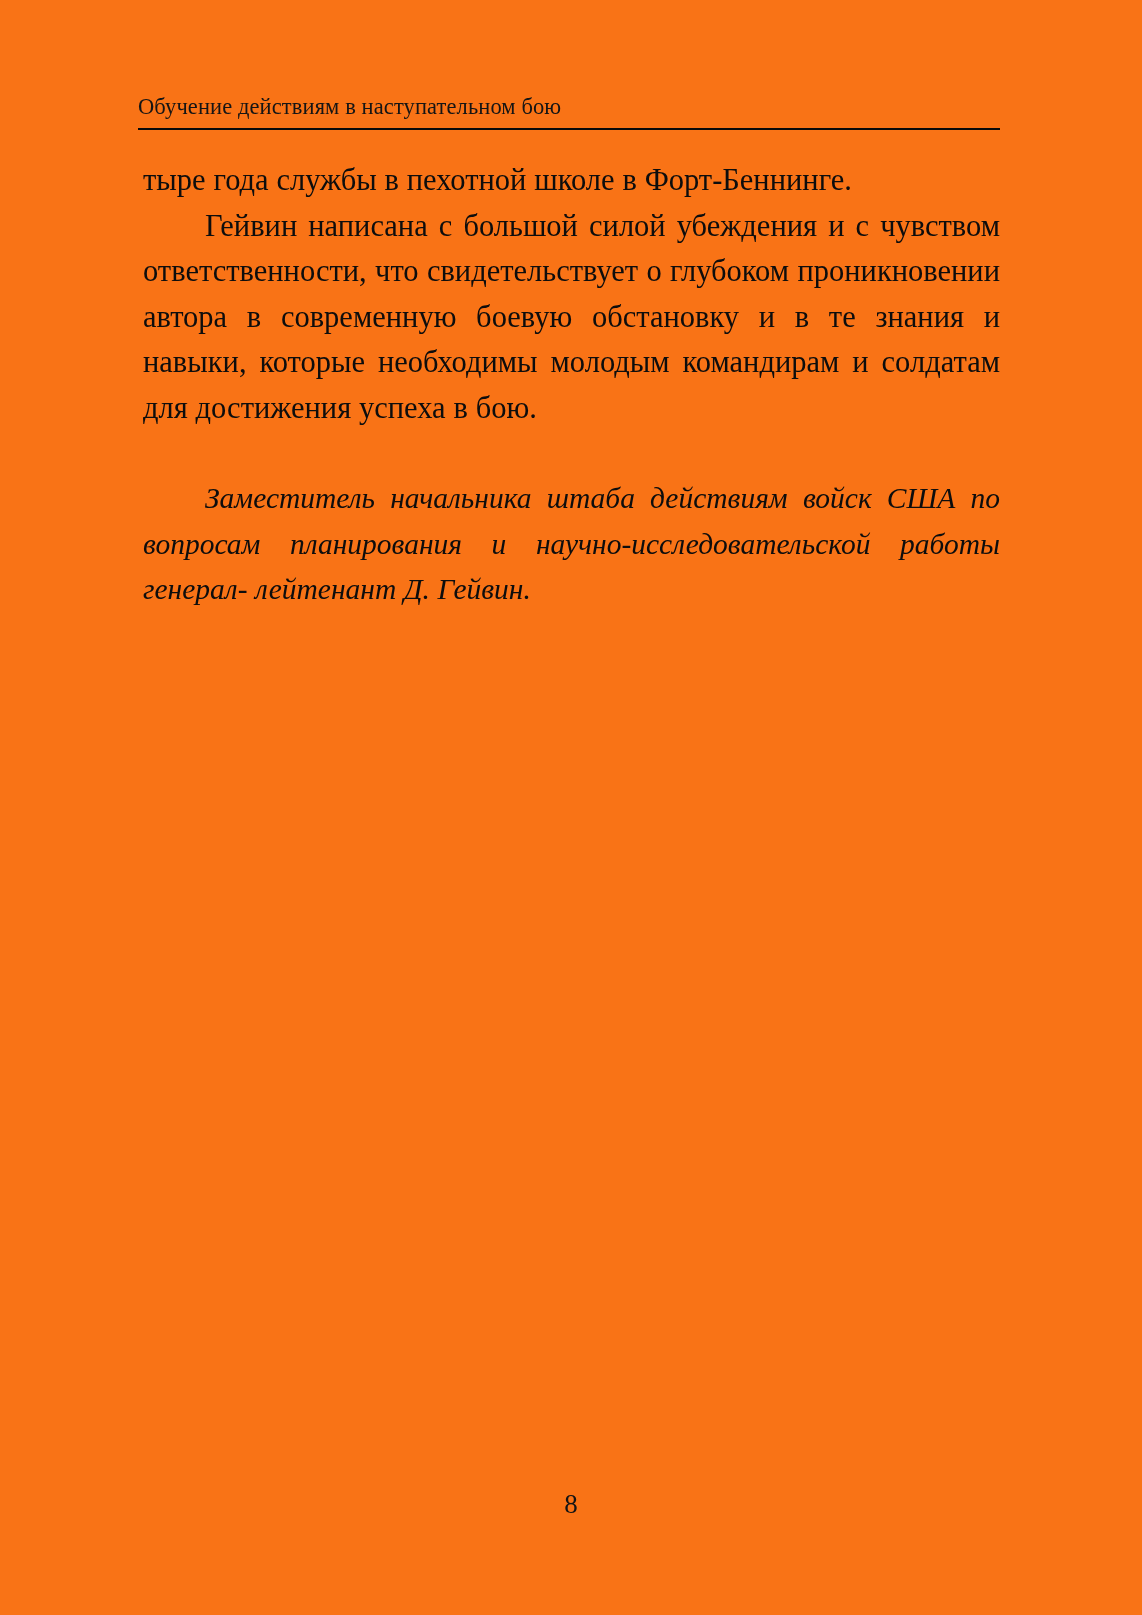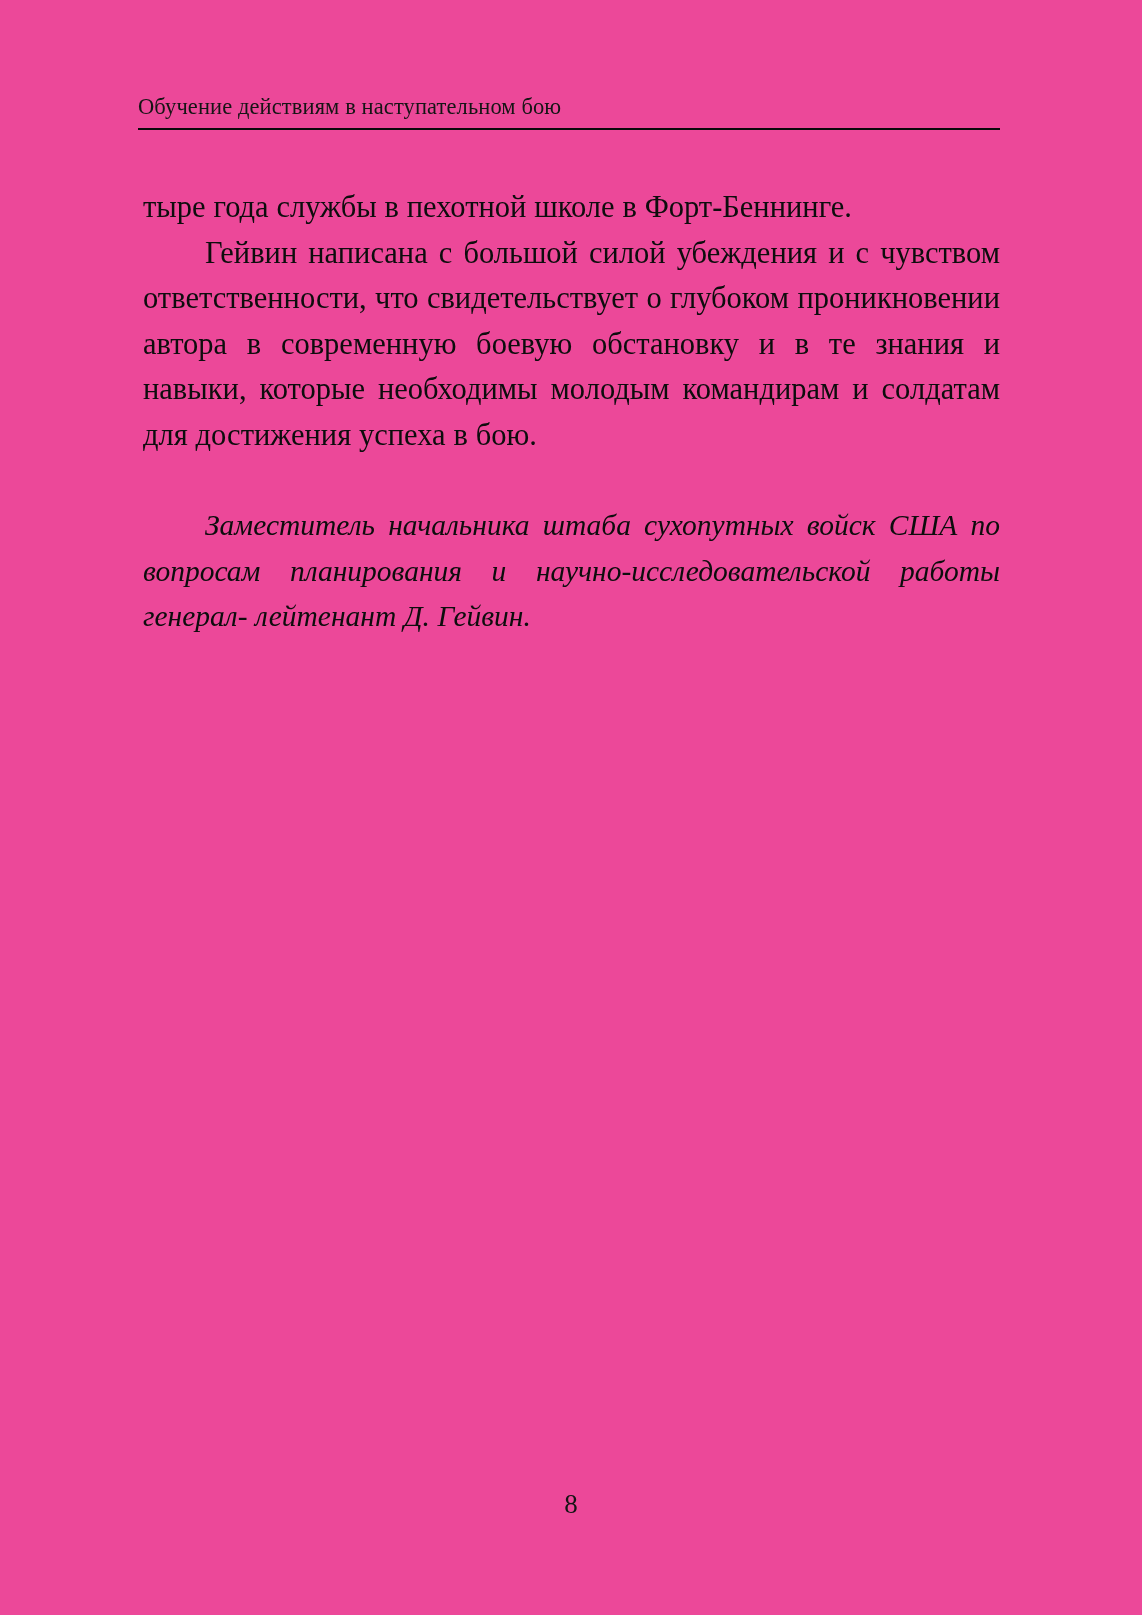--- a/index.html
+++ b/index.html
@@ -5,21 +5,21 @@
   html, body {
     margin: 0;
     padding: 0;
     background: #ffffff;
   }
 
   .page {
     position: relative;
     width: 1142px;
     height: 1615px;
-    background: #ec4899;
+    background: #f97316;
     margin: 0 auto;
     overflow: hidden;
     font-family: "Liberation Serif", "DejaVu Serif", serif;
     color: #0d0d0d;
     -webkit-font-smoothing: antialiased;
   }
 
   
   .header-zone {
     position: absolute;
@@ -58,21 +58,20 @@
     text-align: justify;
     text-justify: inter-word;
     text-indent: 62px;
     margin: 0;
     word-spacing: 0.2px;
     hyphens: manual;
   }
 
   .body-par.no-indent {
     text-indent: 0;
-    margin-top: 27px;
   }
 
   .gap {
     height: 45px;
   }
 
   .signature {
     font-size: 29.5px;
     line-height: 45.5px;
     font-style: italic;
@@ -106,19 +105,19 @@
   </div>
 
   <div class="content">
 
     <p class="body-par no-indent">тыре года службы в пехотной школе в Форт-Беннинге.</p>
 
     <p class="body-par">Гейвин написана с большой силой убеждения и с чувством ответственности, что свидетельствует о глубоком проникновении автора в современную боевую обстановку и в те знания и навыки, которые необходимы молодым командирам и солдатам для достижения успеха в бою.</p>
 
     <div class="gap"></div>
 
-    <p class="signature">Заместитель начальника штаба сухопутных войск США по вопросам планирования и научно-исследовательской работы генерал- лейтенант Д. Гейвин.</p>
+    <p class="signature">Заместитель начальника штаба действиям войск США по вопросам планирования и научно-исследовательской работы генерал- лейтенант Д. Гейвин.</p>
 
   </div>
 
   <div class="folio">8</div>
 
 </div>
 
 </body></html>

